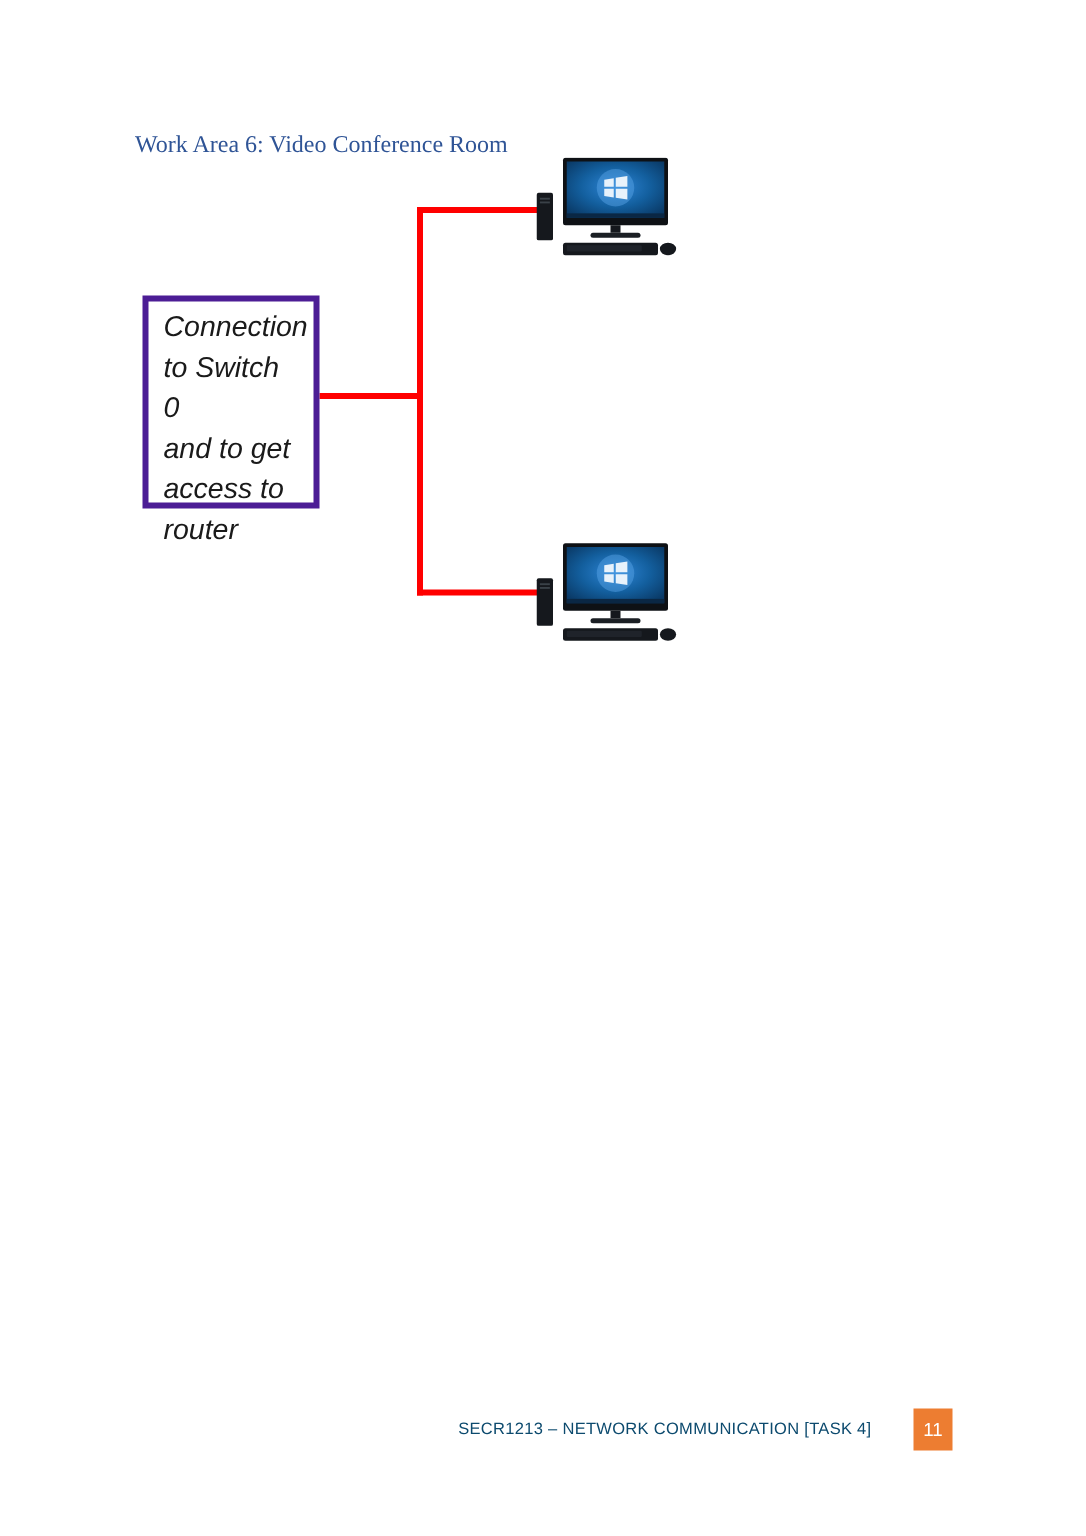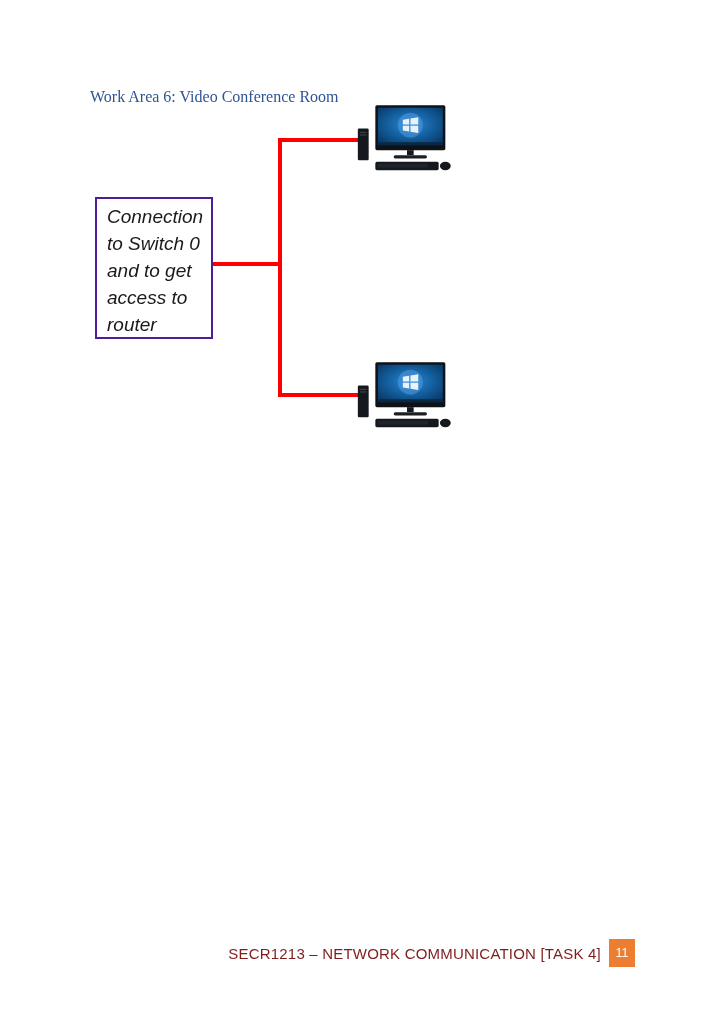--- a/index.html
+++ b/index.html
@@ -22,21 +22,21 @@
     color: #2F5496;
     white-space: nowrap;
     text-align: right;
   }
   .label-box {
     position: absolute;
     left: 95px;
     top: 197px;
     width: 118px;
     height: 142px;
-    border: 2px solid #4c1d95;
+    border: 4px solid #4c1d95;
     background: #ffffff;
     padding: 4px 10px;
   }
   .label-box .label-text {
     font-family: "Liberation Sans", sans-serif;
     font-style: italic;
     font-size: 19px;
     line-height: 27px;
     color: #1a1a1a;
     white-space: pre-line;
@@ -60,34 +60,35 @@
     position: absolute;
     left: 0;
     right: 89px;
     top: 939px;
     display: flex;
     justify-content: flex-end;
     align-items: center;
     gap: 8px;
   }
   .footer-text {
-    font-size: 15px;
-    color: #7f1d1d;
+    font-size: 11px;
+    color: #0c4a6e;
     letter-spacing: 0.2px;
     text-align: center;
   }
   .page-number-badge {
     width: 26px;
     height: 28px;
     background: #ED7D31;
     color: #ffffff;
     font-size: 12.5px;
     display: flex;
     align-items: center;
     justify-content: center;
+    margin-left: 20px;
   }
 </style>
 </head>
 <body>
 
 <div class="page">
 
   <div class="heading">Work Area 6: Video Conference Room</div>
 
   <div>

